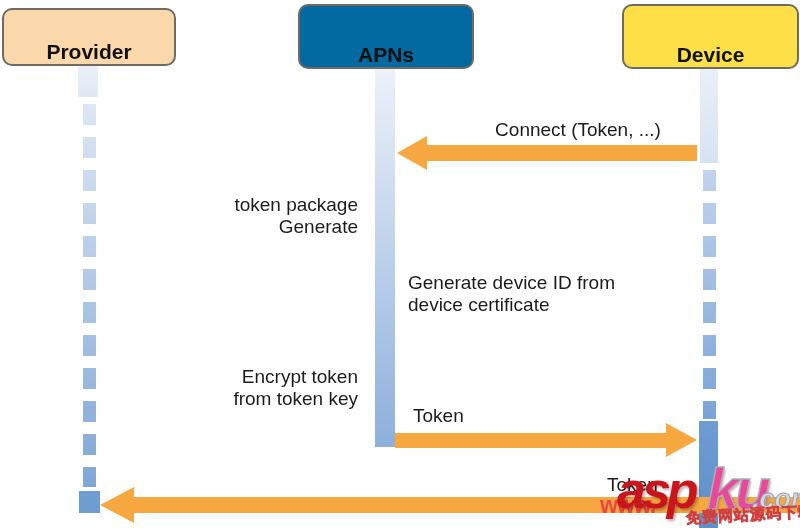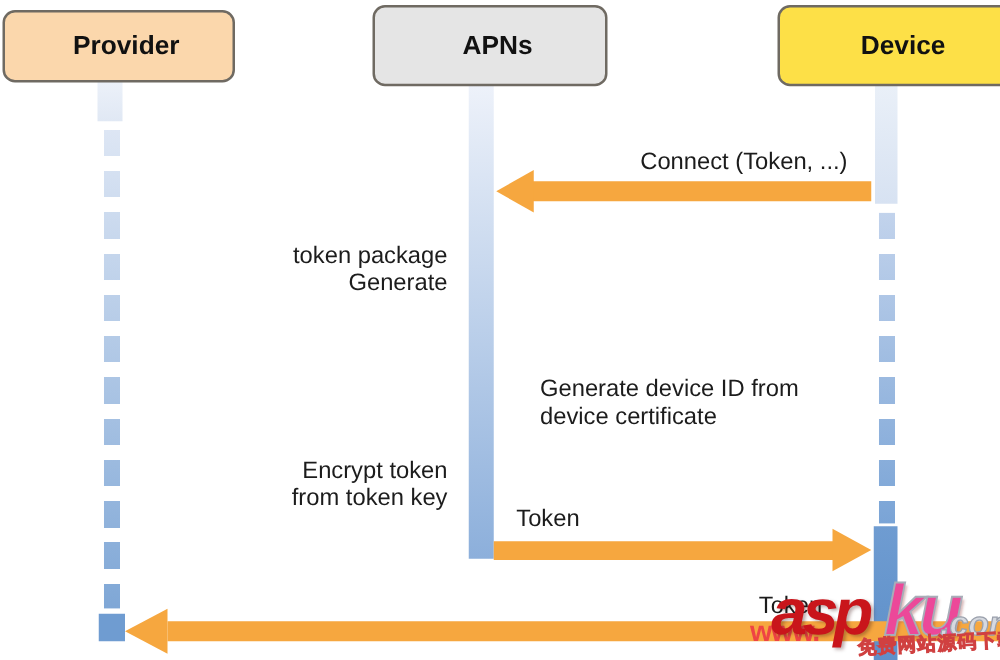--- a/index.html
+++ b/index.html
@@ -2,26 +2,26 @@
 <html><head>
 <meta charset="utf-8">
 <style>
   html,body{margin:0;padding:0;background:#fff;}
   #stage{
     position:relative;width:800px;height:528px;overflow:hidden;background:#fff;
     font-family:"Liberation Sans","DejaVu Sans",sans-serif;
   }
   
   .actor{
-    position:absolute;display:flex;align-items:center;justify-content:center;
+    position:absolute;display:flex;align-items:flex-end;justify-content:center;
     border:2px solid #6f6a62;border-radius:10px;
-    font-size:21px;font-weight:bold;color:#111;z-index:3;padding-left:12px;
+    font-size:21px;font-weight:bold;color:#111;z-index:3;
   }
   #provider-box{left:2px;top:8px;width:170px;height:54px;background:#fbd7ac;}
-  #apns-box{left:298px;top:4px;width:172px;height:61px;background:#e5e5e5;}
+  #apns-box{left:298px;top:4px;width:172px;height:61px;background:#0369a1;}
   #device-box{left:622px;top:4px;width:173px;height:61px;background:#fde047;}
 
   
   .stub,.bar,.dashes,.terminal{position:absolute;z-index:1;}
   #provider-stub{left:78px;top:65px;width:20px;height:32px;
     background:linear-gradient(#ecf1f9,#e0e8f4);}
   #provider-dashes{left:83px;top:104px;width:13px;height:383px;
     background:linear-gradient(#dde6f4,#7fa7d6);
     -webkit-mask-image:repeating-linear-gradient(to bottom,#000 0 21px,transparent 21px 33px);
     mask-image:repeating-linear-gradient(to bottom,#000 0 21px,transparent 21px 33px);}
@@ -49,23 +49,23 @@
     border-top:17px solid transparent;border-bottom:17px solid transparent;
     border-left:31px solid #f6a73f;}
   #bottom-shaft{left:134px;top:497px;width:666px;height:16px;}
   #bottom-head{left:100px;top:487px;
     border-top:18px solid transparent;border-bottom:18px solid transparent;
     border-right:34px solid #f6a73f;}
 
   
   .lbl{position:absolute;color:#1c1c1c;font-size:19px;line-height:22px;z-index:4;}
   .r{text-align:right;}
-  #connect-label{left:478px;top:119px;width:200px;}
+  #connect-label{left:478px;top:119px;width:200px;text-align:center;}
   #gen-token-label{left:158px;top:194px;width:200px;}
-  #gen-device-label{left:432px;top:272px;width:240px;margin-top:29px;}
+  #gen-device-label{left:408px;top:272px;width:240px;}
   #encrypt-label{left:158px;top:348px;width:200px;margin-top:18px;}
   #token-mid-label{left:413px;top:405px;width:120px;}
   #token-bottom-label{left:607px;top:474px;width:120px;}
   .lbl span{display:block;}
 
   
   .wm{position:absolute;z-index:10;white-space:nowrap;}
   #wm-www{left:600px;top:492px;font-size:23px;font-weight:bold;color:#ef4444;letter-spacing:-1px;text-align:center;}
   #wm-asp{left:617px;top:464px;font-size:52px;line-height:1;font-weight:900;font-style:italic;
     color:#c9151b;letter-spacing:-4px;text-shadow:2px 2px 3px rgba(60,20,20,.35);}

